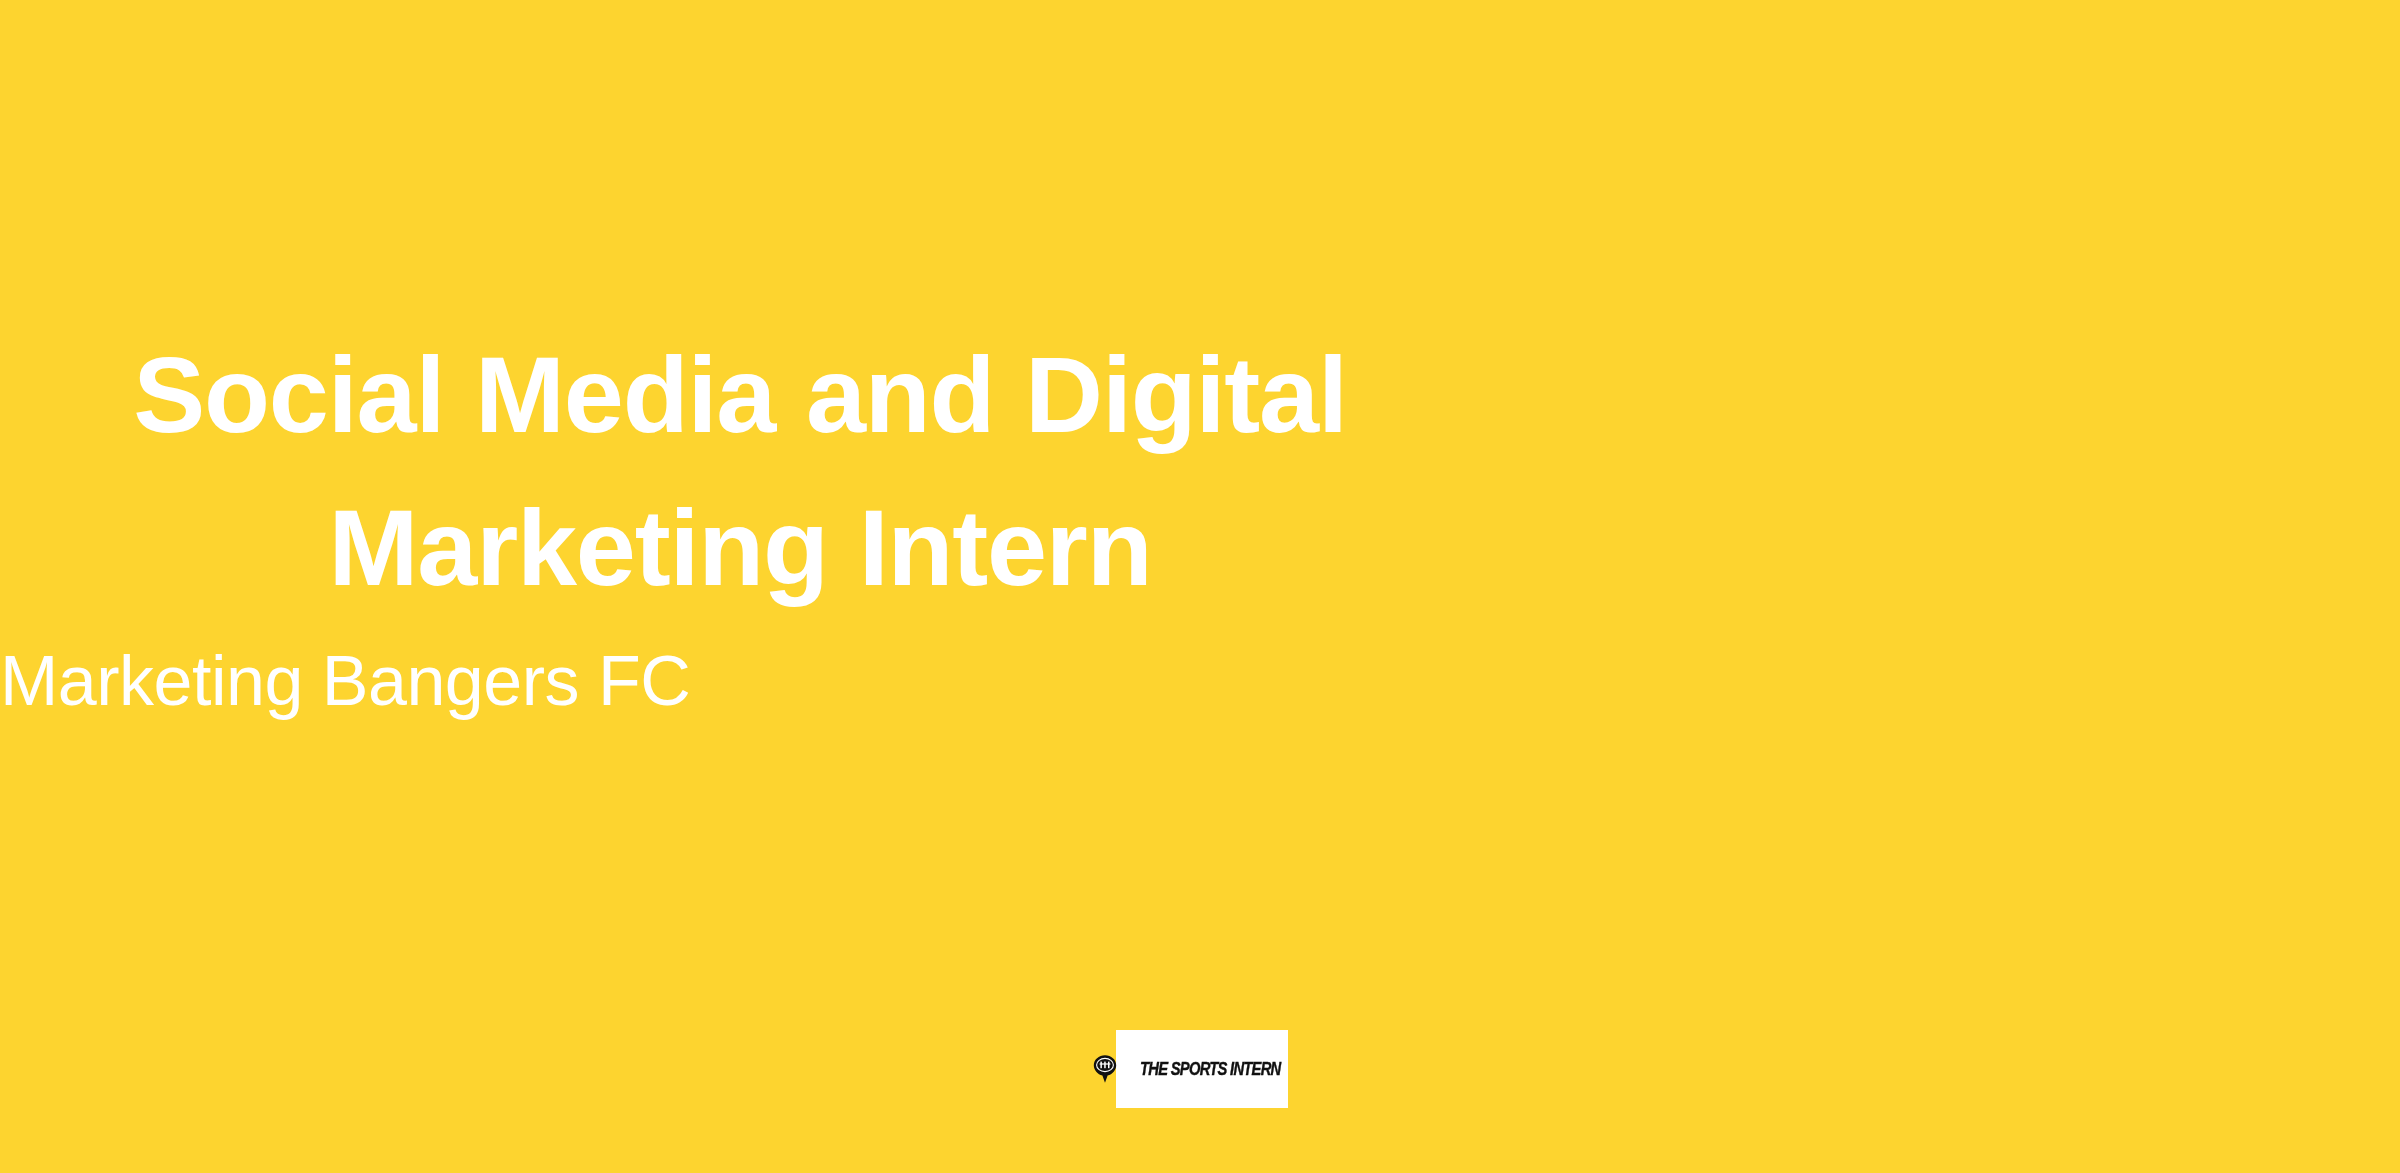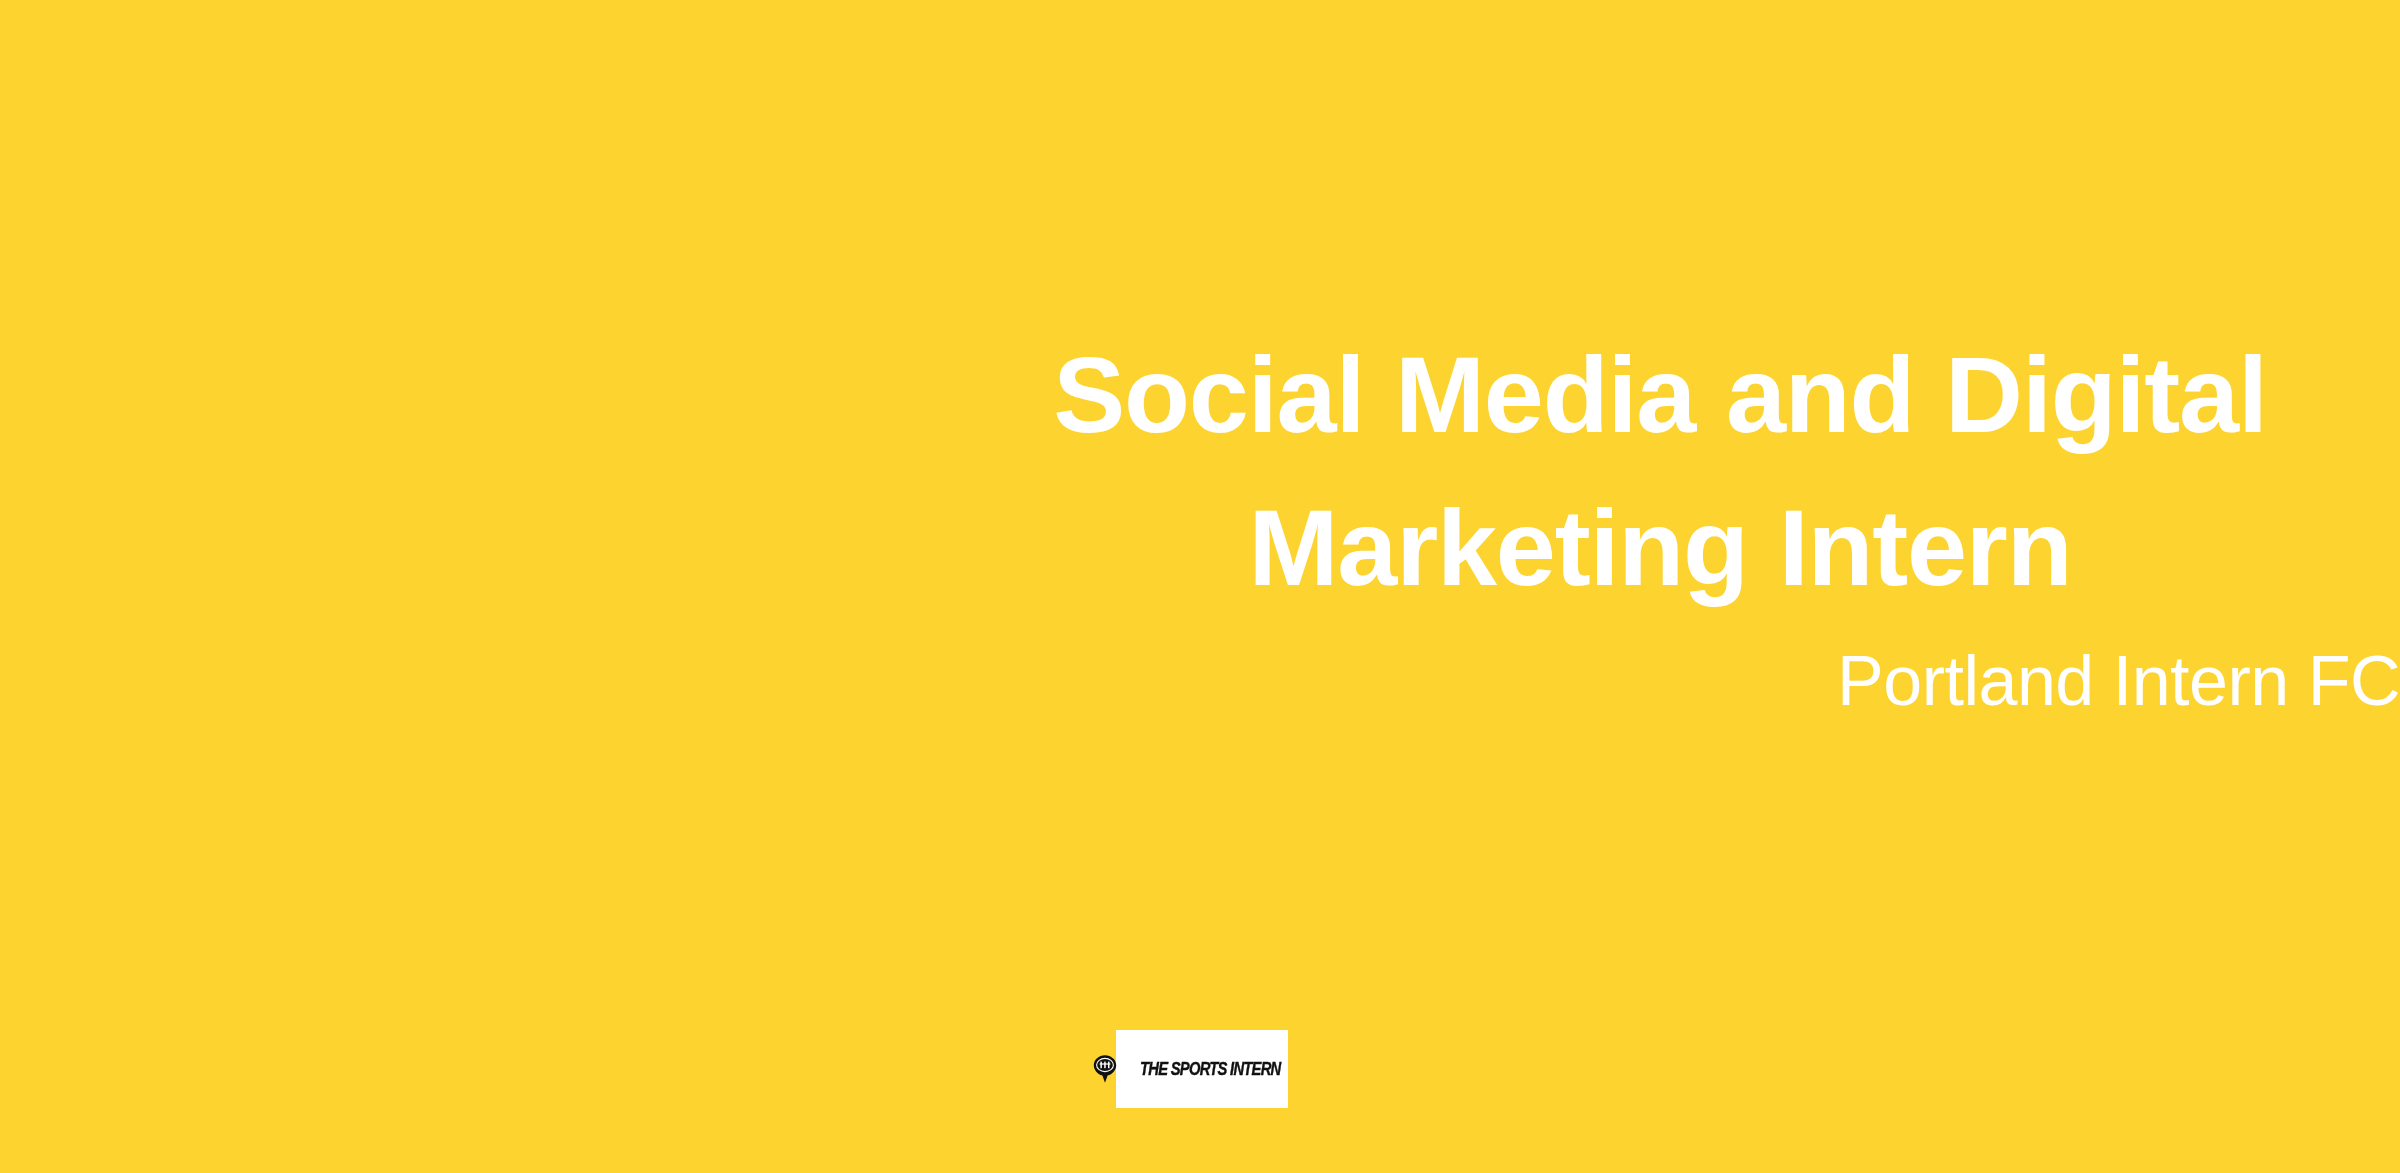--- a/index.html
+++ b/index.html
@@ -23,21 +23,21 @@
   }
 
   .hero {
     position: absolute;
     left: 0;
     top: 0;
     width: 2400px;
     height: 1020px;
     display: flex;
     flex-direction: column;
-    align-items: flex-end;
+    align-items: flex-start;
     justify-content: flex-start;
     padding-top: 318px;
     box-sizing: border-box;
   }
 
   .job-title {
     width: 1480px;
     margin: 0;
     color: #FFFFFF;
     font-family: "Liberation Sans", sans-serif;
@@ -97,21 +97,21 @@
     text-shadow: 0.8px 0 0 #FFFFFF, -0.3px 0 0 #FFFFFF;
   }
 </style>
 </head>
 <body>
 
 <div class="slide">
 
   <div class="hero">
     <h1 class="job-title">Social Media and Digital Marketing Intern</h1>
-    <h2 class="org-name">Portland Intern FC</h2>
+    <h2 class="org-name">Marketing Bangers FC</h2>
   </div>
 
   <div class="logo-wrap">
     <svg class="logo-mark" viewBox="0 0 26 30">
       <path d="M13 1.2 C19.2 1.2 24.2 5.6 24.2 11.2 C24.2 16.2 20.4 20.2 15.6 21.6 L13 28.8 L10.4 21.6 C5.6 20.2 1.8 16.2 1.8 11.2 C1.8 5.6 6.8 1.2 13 1.2 Z" fill="#111111"></path>
       <ellipse cx="13" cy="11" rx="8.4" ry="6.6" fill="#111111" stroke="#FFFFFF" stroke-width="1.1"></ellipse>
       <rect x="8.4" y="7.6" width="1.5" height="6.6" fill="#FFFFFF"></rect>
       <rect x="12.2" y="7.6" width="1.5" height="6.6" fill="#FFFFFF"></rect>
       <rect x="16.0" y="7.6" width="1.5" height="6.6" fill="#FFFFFF"></rect>
       <rect x="7.6" y="9.4" width="10.8" height="1.2" fill="#FFFFFF"></rect>

